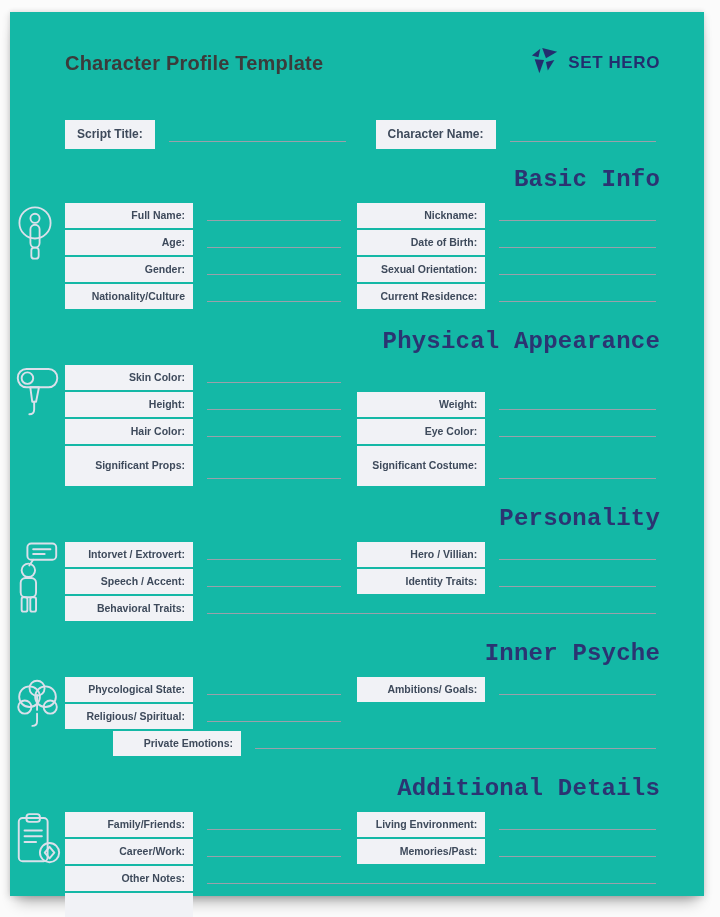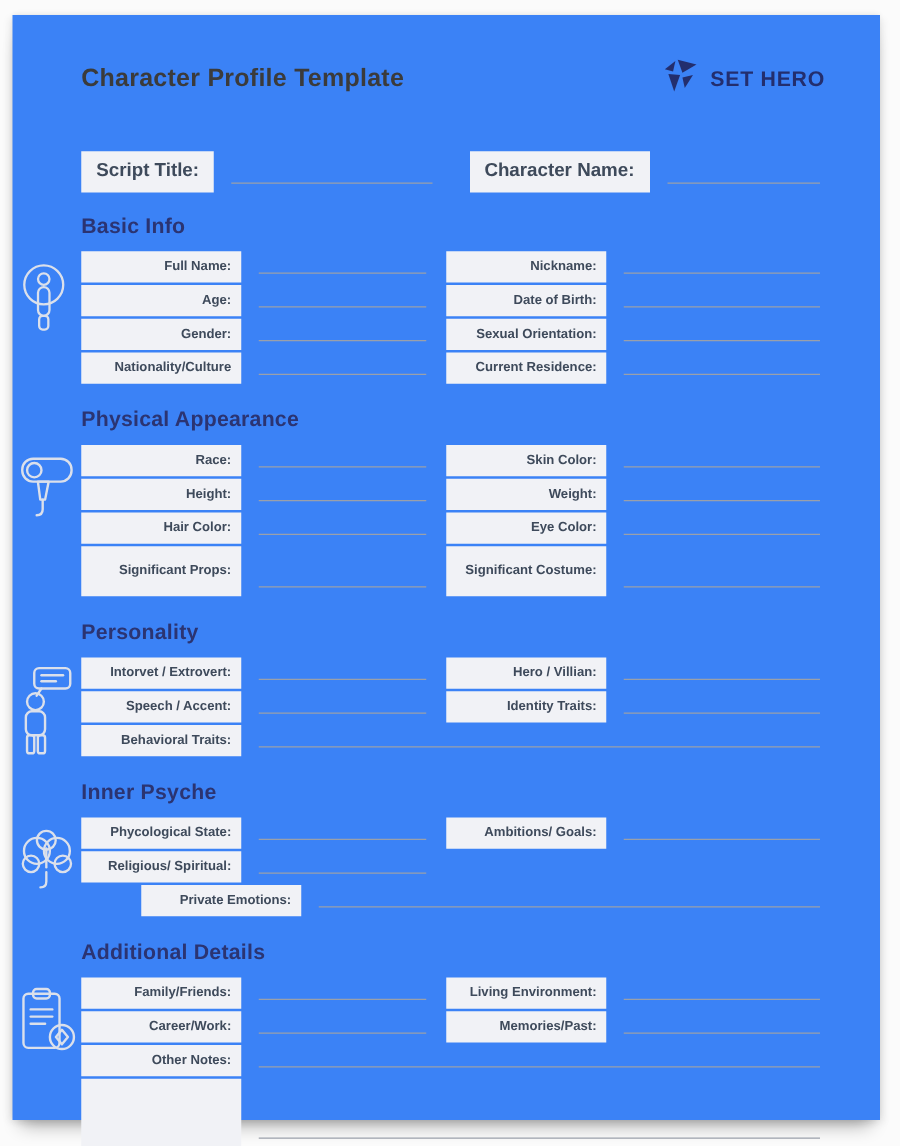--- a/index.html
+++ b/index.html
@@ -6,21 +6,21 @@
   body{
     width:720px;height:917px;
     background:#fbfbfb;
     position:relative;
     overflow:hidden;
     font-family:"Liberation Sans",sans-serif;
   }
   .page{
     position:absolute;left:10px;top:12px;
     width:694px;height:884px;
-    background:#3b82f6;
+    background:#14b8a6;
     box-shadow:0 -2px 4px rgba(0,0,0,.07),
                -3px 2px 6px rgba(0,0,0,.07),
                3px 3px 6px rgba(0,0,0,.06),
                0 12px 14px -7px rgba(0,0,0,.32);
   }
   .content{padding:34px 44px 0 55px;}
 
   
   .header{display:flex;justify-content:space-between;align-items:center;}
   .page-title{
@@ -37,33 +37,33 @@
   .top-fields .field{flex:1;display:flex;align-items:stretch;}
   .top-fields .field + .field{margin-left:26px;}
   .label-box{
     background:#f1f2f6;color:#3e4a5b;
     font-size:10.5px;font-weight:700;line-height:1.25;
     padding:5px 8px;box-sizing:border-box;
     display:flex;align-items:center;justify-content:flex-end;
     text-align:right;
   }
   .top-fields .label-box{
-    font-size:15px;padding:7px 12px;justify-content:center;text-align:left;
+    font-size:12px;padding:7px 12px;justify-content:center;text-align:left;
   }
   .write-line{
     flex:1;border-bottom:1px solid #9aa0aa;
     margin:0 4px 7px 14px;align-self:flex-end;height:1px;
   }
 
   
   .section{position:relative;}
   .section-heading{
-    margin:17px 0 10px;text-align:left;
-    font-family:Liberation Sans, sans-serif;
-    font-size:17px;font-weight:700;color:#2b3472;letter-spacing:.2px;
+    margin:17px 0 10px;text-align:right;
+    font-family:Liberation Mono, monospace;
+    font-size:24px;font-weight:700;color:#2b3472;letter-spacing:.2px;
   }
   .section-icon{
     position:absolute;left:-52px;top:36px;width:48px;
     pointer-events:none;
   }
   .section-icon svg{stroke:#dbe0eb;fill:none;stroke-width:2;
     stroke-linecap:round;stroke-linejoin:round;}
   .rows{display:flex;flex-direction:column;}
   .row{display:flex;margin-bottom:2px;}
   .row.pair{display:grid;grid-template-columns:1fr 1.08fr;column-gap:12px;}
@@ -164,24 +164,20 @@
           <div class="section-icon"><svg width="50" height="60" viewBox="0 0 52 62">
               <rect x="5" y="5" width="41" height="19" rx="9"></rect>
               <circle cx="15" cy="14.5" r="6"></circle>
               <path d="M18 24 L27 24 L24 39 L20 39 Z"></path>
               <path d="M22 39 L22 47 q0 5 -5 5"></path>
             </svg></div>
           <h2 class="section-heading">Physical Appearance</h2>
           <div class="rows">
             <div class="row pair">
               <div class="cell">
-                <span class="label-box">Race:</span>
-                <span class="write-line"></span>
-              </div>
-              <div class="cell">
                 <span class="label-box">Skin Color:</span>
                 <span class="write-line"></span>
               </div>
             </div>
             <div class="row pair">
               <div class="cell">
                 <span class="label-box">Height:</span>
                 <span class="write-line"></span>
               </div>
               <div class="cell">

